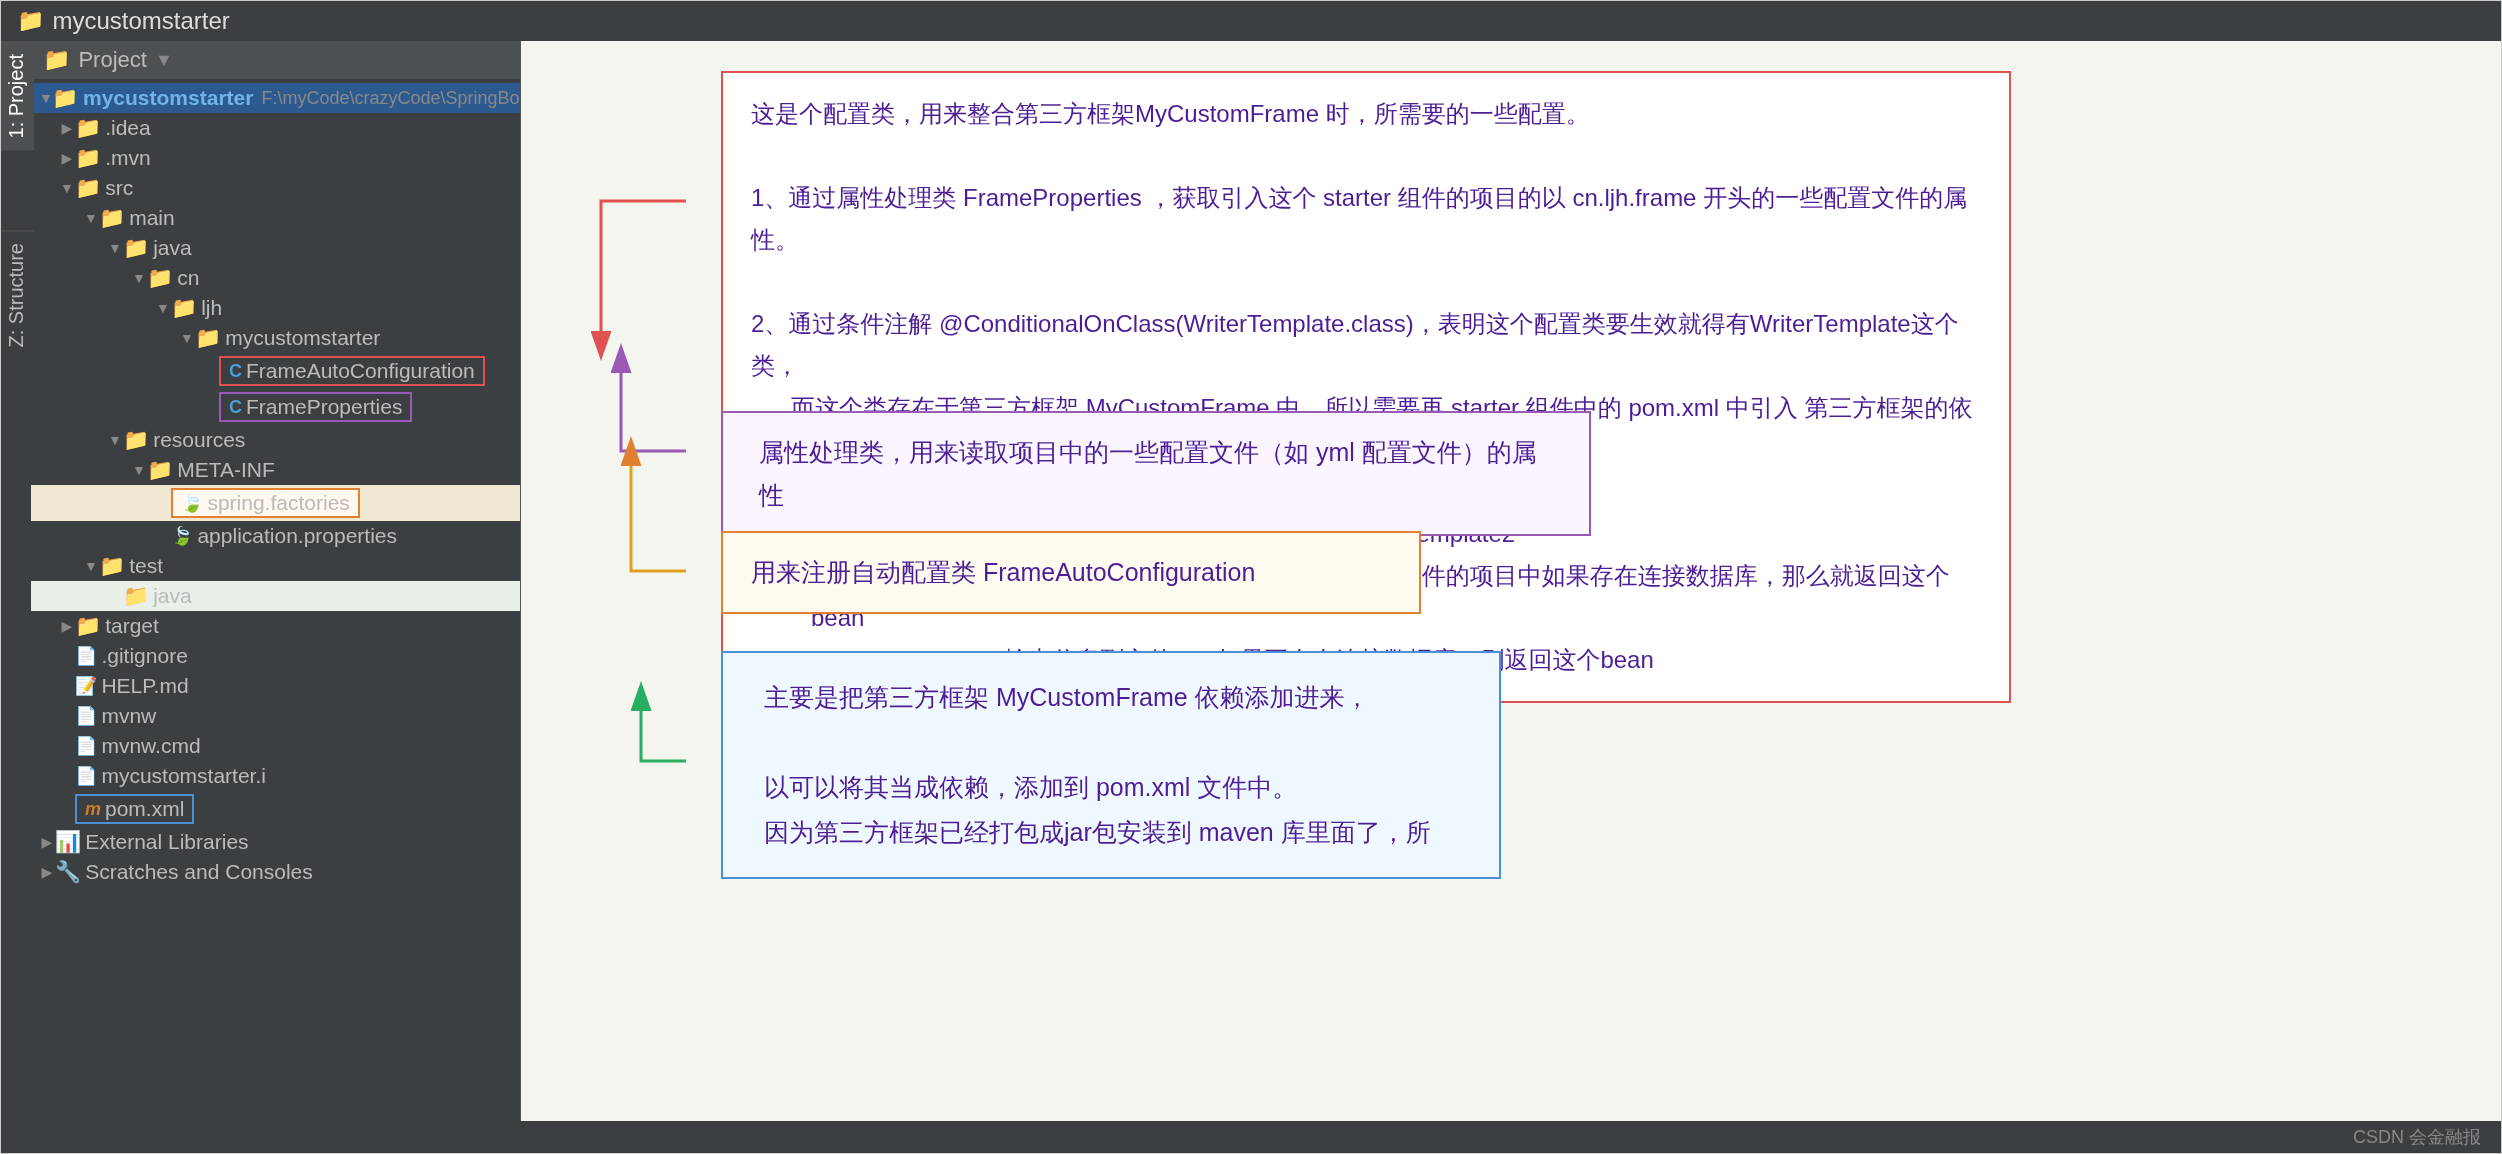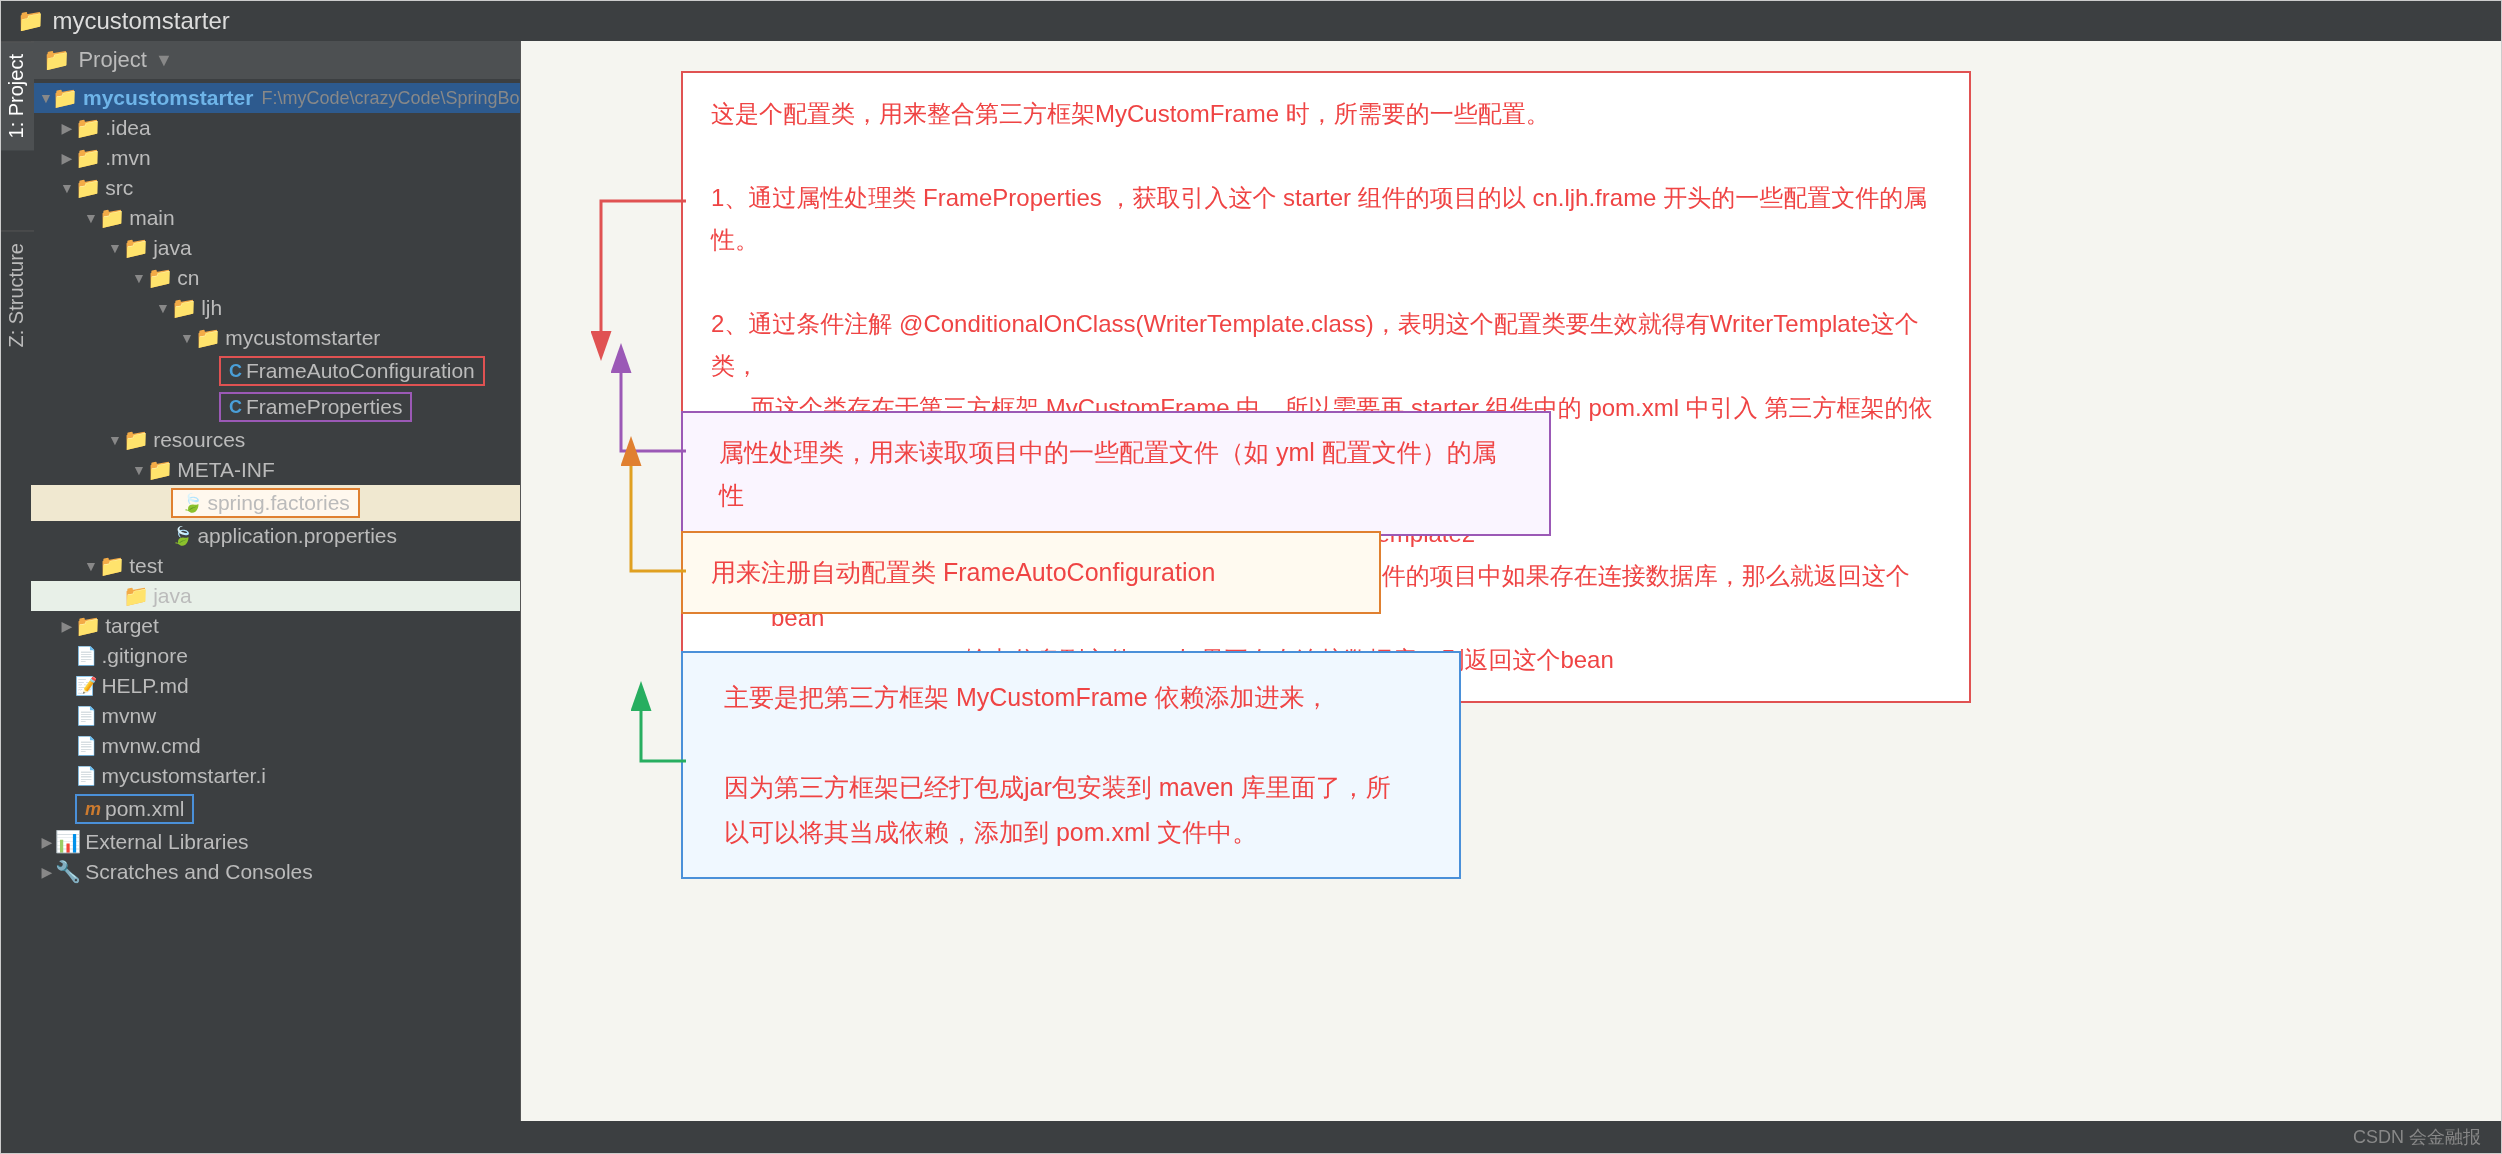--- a/index.html
+++ b/index.html
@@ -129,21 +129,22 @@
     }
 
     
     .annotation-box {
       position: absolute;
       background: #fff;
       border: 2.5px solid #e05252;
       padding: 20px 28px;
       font-size: 24px;
       line-height: 1.7;
-      color: #ef4444;
+      color: #4c1d95;
+      margin-left: 40px;
     }
 
     .annotation-box.red { border-color: #e05252; }
     .annotation-box.purple { border-color: #9b59b6; background: #faf5ff; }
     .annotation-box.orange { border-color: #e08030; background: #fffaf0; }
     .annotation-box.blue { border-color: #4a90d9; background: #f0f8ff; }
 
     
     .arrows-svg {
       position: absolute;
@@ -379,22 +380,22 @@
         <span>属性处理类，用来读取项目中的一些配置文件（如 yml 配置文件）的属性</span>
       </div>
 
       <div class="annotation-box orange" style="top: 490px; left: 160px; width: 700px; font-size: 25px; padding: 18px 28px;">
         <span>用来注册自动配置类 FrameAutoConfiguration</span>
       </div>
 
       <div class="annotation-box blue" style="top: 610px; left: 160px; width: 780px; font-size: 25px; padding: 22px 41px; line-height:1.8;">
         <div>主要是把第三方框架 MyCustomFrame 依赖添加进来，</div>
         <br>
+        <div>以可以将其当成依赖，添加到 pom.xml 文件中。</div>
         <div>因为第三方框架已经打包成jar包安装到 maven 库里面了，所</div>
-        <div>以可以将其当成依赖，添加到 pom.xml 文件中。</div>
       </div>
 
       <svg class="arrows-svg" xmlns="http://www.w3.org/2000/svg">
 
         <defs>
           <marker id="arrowhead-red" markerWidth="10" markerHeight="7" refX="0" refY="3.5" orient="auto">
             <polygon points="0 0, 10 3.5, 0 7" fill="#e05252"></polygon>
           </marker>
           <marker id="arrowhead-purple" markerWidth="10" markerHeight="7" refX="0" refY="3.5" orient="auto">
             <polygon points="0 0, 10 3.5, 0 7" fill="#9b59b6"></polygon>

